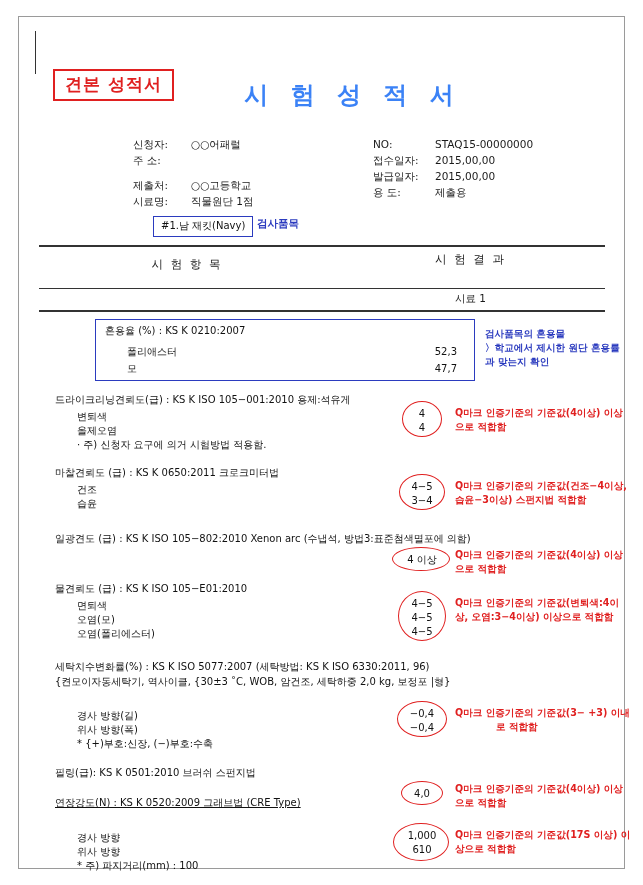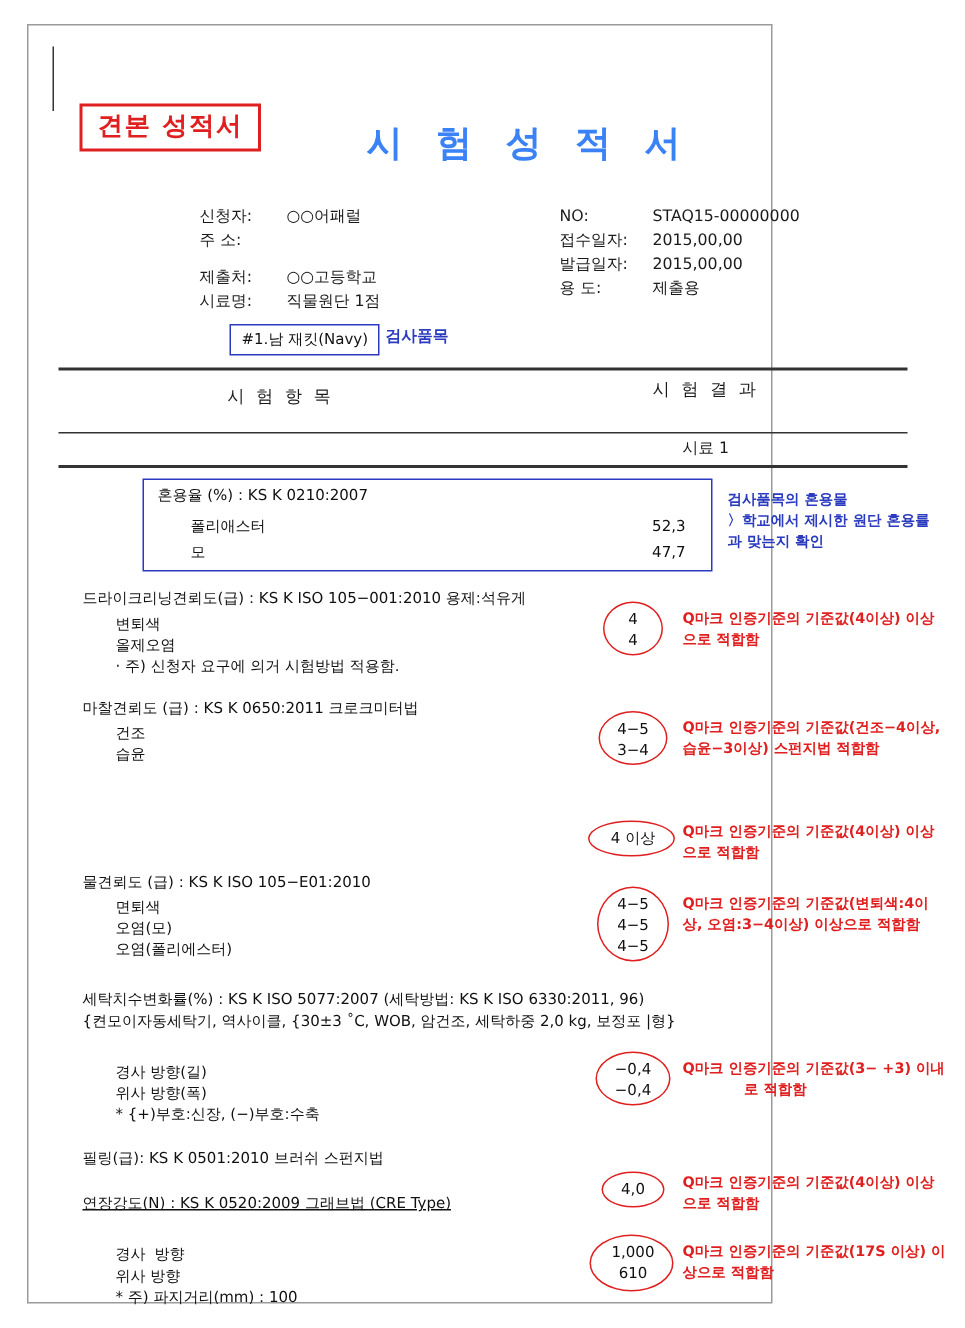--- a/index.html
+++ b/index.html
@@ -15,21 +15,21 @@
     position: relative;
     width: 643px;
     height: 885px;
     background: #ffffff;
     overflow: hidden;
   }
   .sheet {
     position: absolute;
     left: 18px;
     top: 16px;
-    width: 497px;
+    width: 607px;
     height: 853px;
     border: 1px solid #9a9a9a;
     background: #fff;
     box-sizing: border-box;
   }
   .inner {
     position: absolute;
     left: 16px;
     top: 14px;
     width: 575px;
@@ -280,20 +280,21 @@
 
       <div class="t" style="left:20px; top:434px;">마찰견뢰도 (급) : KS K 0650:2011 크로크미터법</div>
       <div class="t t-ind" style="left:20px; top:451px;">건조</div>
       <div class="t t-ind" style="left:20px; top:465px;">습윤</div>
       <div class="ellipse" style="left:364px; top:443px; width:46px; height:36px;"></div>
       <div class="val-c" style="left:365px; top:448px;">4−5</div>
       <div class="val-c" style="left:365px; top:462px;">3−4</div>
       <div class="ann" style="left:420px; top:448px;">Q마크 인증기준의 기준값(건조−4이상,</div>
       <div class="ann" style="left:420px; top:462px;">습윤−3이상) 스펀지법 적합함</div>
 
+      <div class="t" style="left:20px; top:500px;">일광견도 (급) : KS K ISO 105−802:2010 Xenon arc (수냅석, 방법3:표준첨색멸포에 의함)</div>
       <div class="ellipse" style="left:357px; top:516px; width:58px; height:24px;"></div>
       <div class="val-c" style="left:364px; top:521px; width:46px;">4 이상</div>
       <div class="ann" style="left:420px; top:517px;">Q마크 인증기준의 기준값(4이상) 이상</div>
       <div class="ann" style="left:420px; top:531px;">으로 적합함</div>
 
       <div class="t" style="left:20px; top:550px;">물견뢰도 (급) : KS K ISO 105−E01:2010</div>
       <div class="t t-ind" style="left:20px; top:567px;">면퇴색</div>
       <div class="t t-ind" style="left:20px; top:581px;">오염(모)</div>
       <div class="t t-ind" style="left:20px; top:595px;">오염(폴리에스터)</div>
       <div class="ellipse" style="left:363px; top:560px; width:48px; height:50px;"></div>
@@ -314,21 +315,21 @@
       <div class="ann" style="left:420px; top:675px;">Q마크 인증기준의 기준값(3− +3) 이내</div>
       <div class="ann" style="left:420px; top:689px;margin-left:41px;">로 적합함</div>
 
       <div class="t" style="left:20px; top:734px;">필링(급): KS K 0501:2010 브러쉬 스펀지법</div>
       <div class="ellipse" style="left:366px; top:750px; width:42px; height:24px;"></div>
       <div class="val-c" style="left:365px; top:755px;">4,0</div>
       <div class="ann" style="left:420px; top:751px;">Q마크 인증기준의 기준값(4이상) 이상</div>
       <div class="ann" style="left:420px; top:765px;">으로 적합함</div>
 
       <div class="t" style="left:20px; top:764px;text-decoration:underline;">연장강도(N) : KS K 0520:2009 그래브법 (CRE Type)</div>
-      <div class="t t-ind" style="left:20px; top:799px;font-family:Liberation Mono, monospace;">경사 방향</div>
+      <div class="t t-ind" style="left:20px; top:799px;">경사 방향</div>
       <div class="t t-ind" style="left:20px; top:813px;">위사 방향</div>
       <div class="t t-ind" style="left:20px; top:827px;">* 주) 파지거리(mm) : 100</div>
       <div class="ellipse" style="left:358px; top:792px; width:56px; height:38px;"></div>
       <div class="val-c" style="left:364px; top:797px; width:46px;">1,000</div>
       <div class="val-c" style="left:364px; top:811px; width:46px;">610</div>
       <div class="ann" style="left:420px; top:797px;">Q마크 인증기준의 기준값(17S 이상) 이</div>
       <div class="ann" style="left:420px; top:811px;">상으로 적합함</div>
 
     </div>
   </div>

